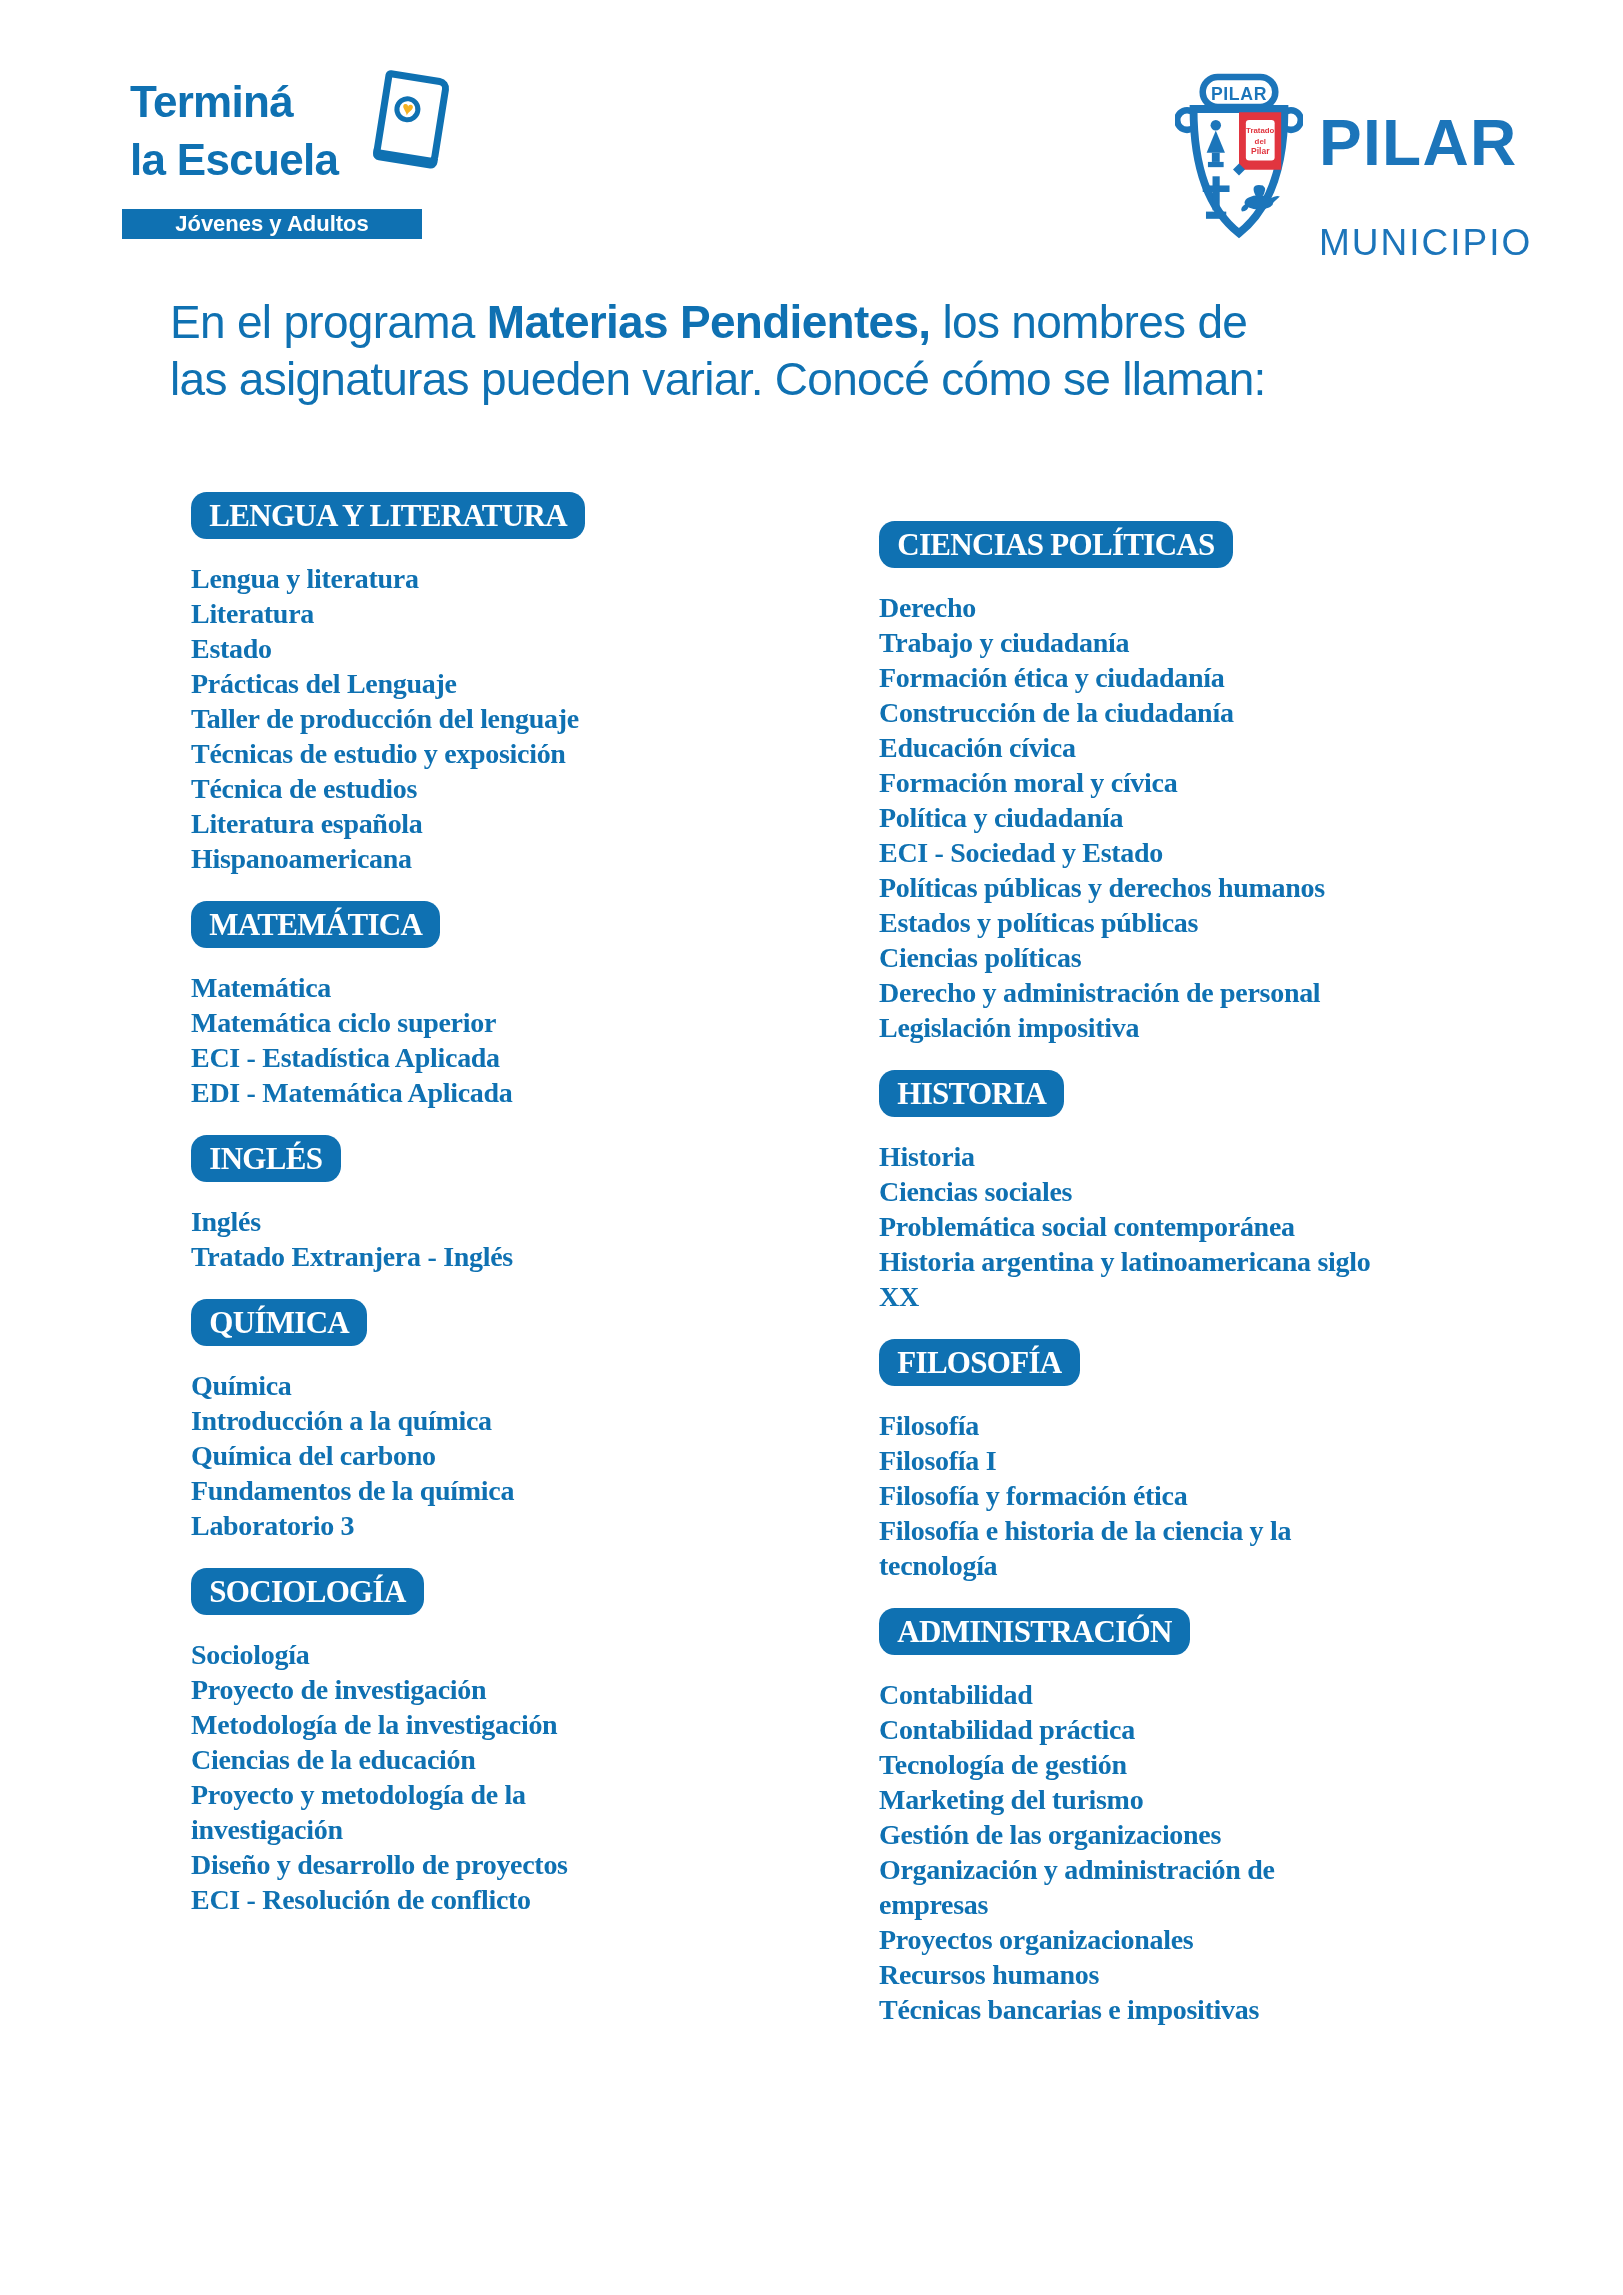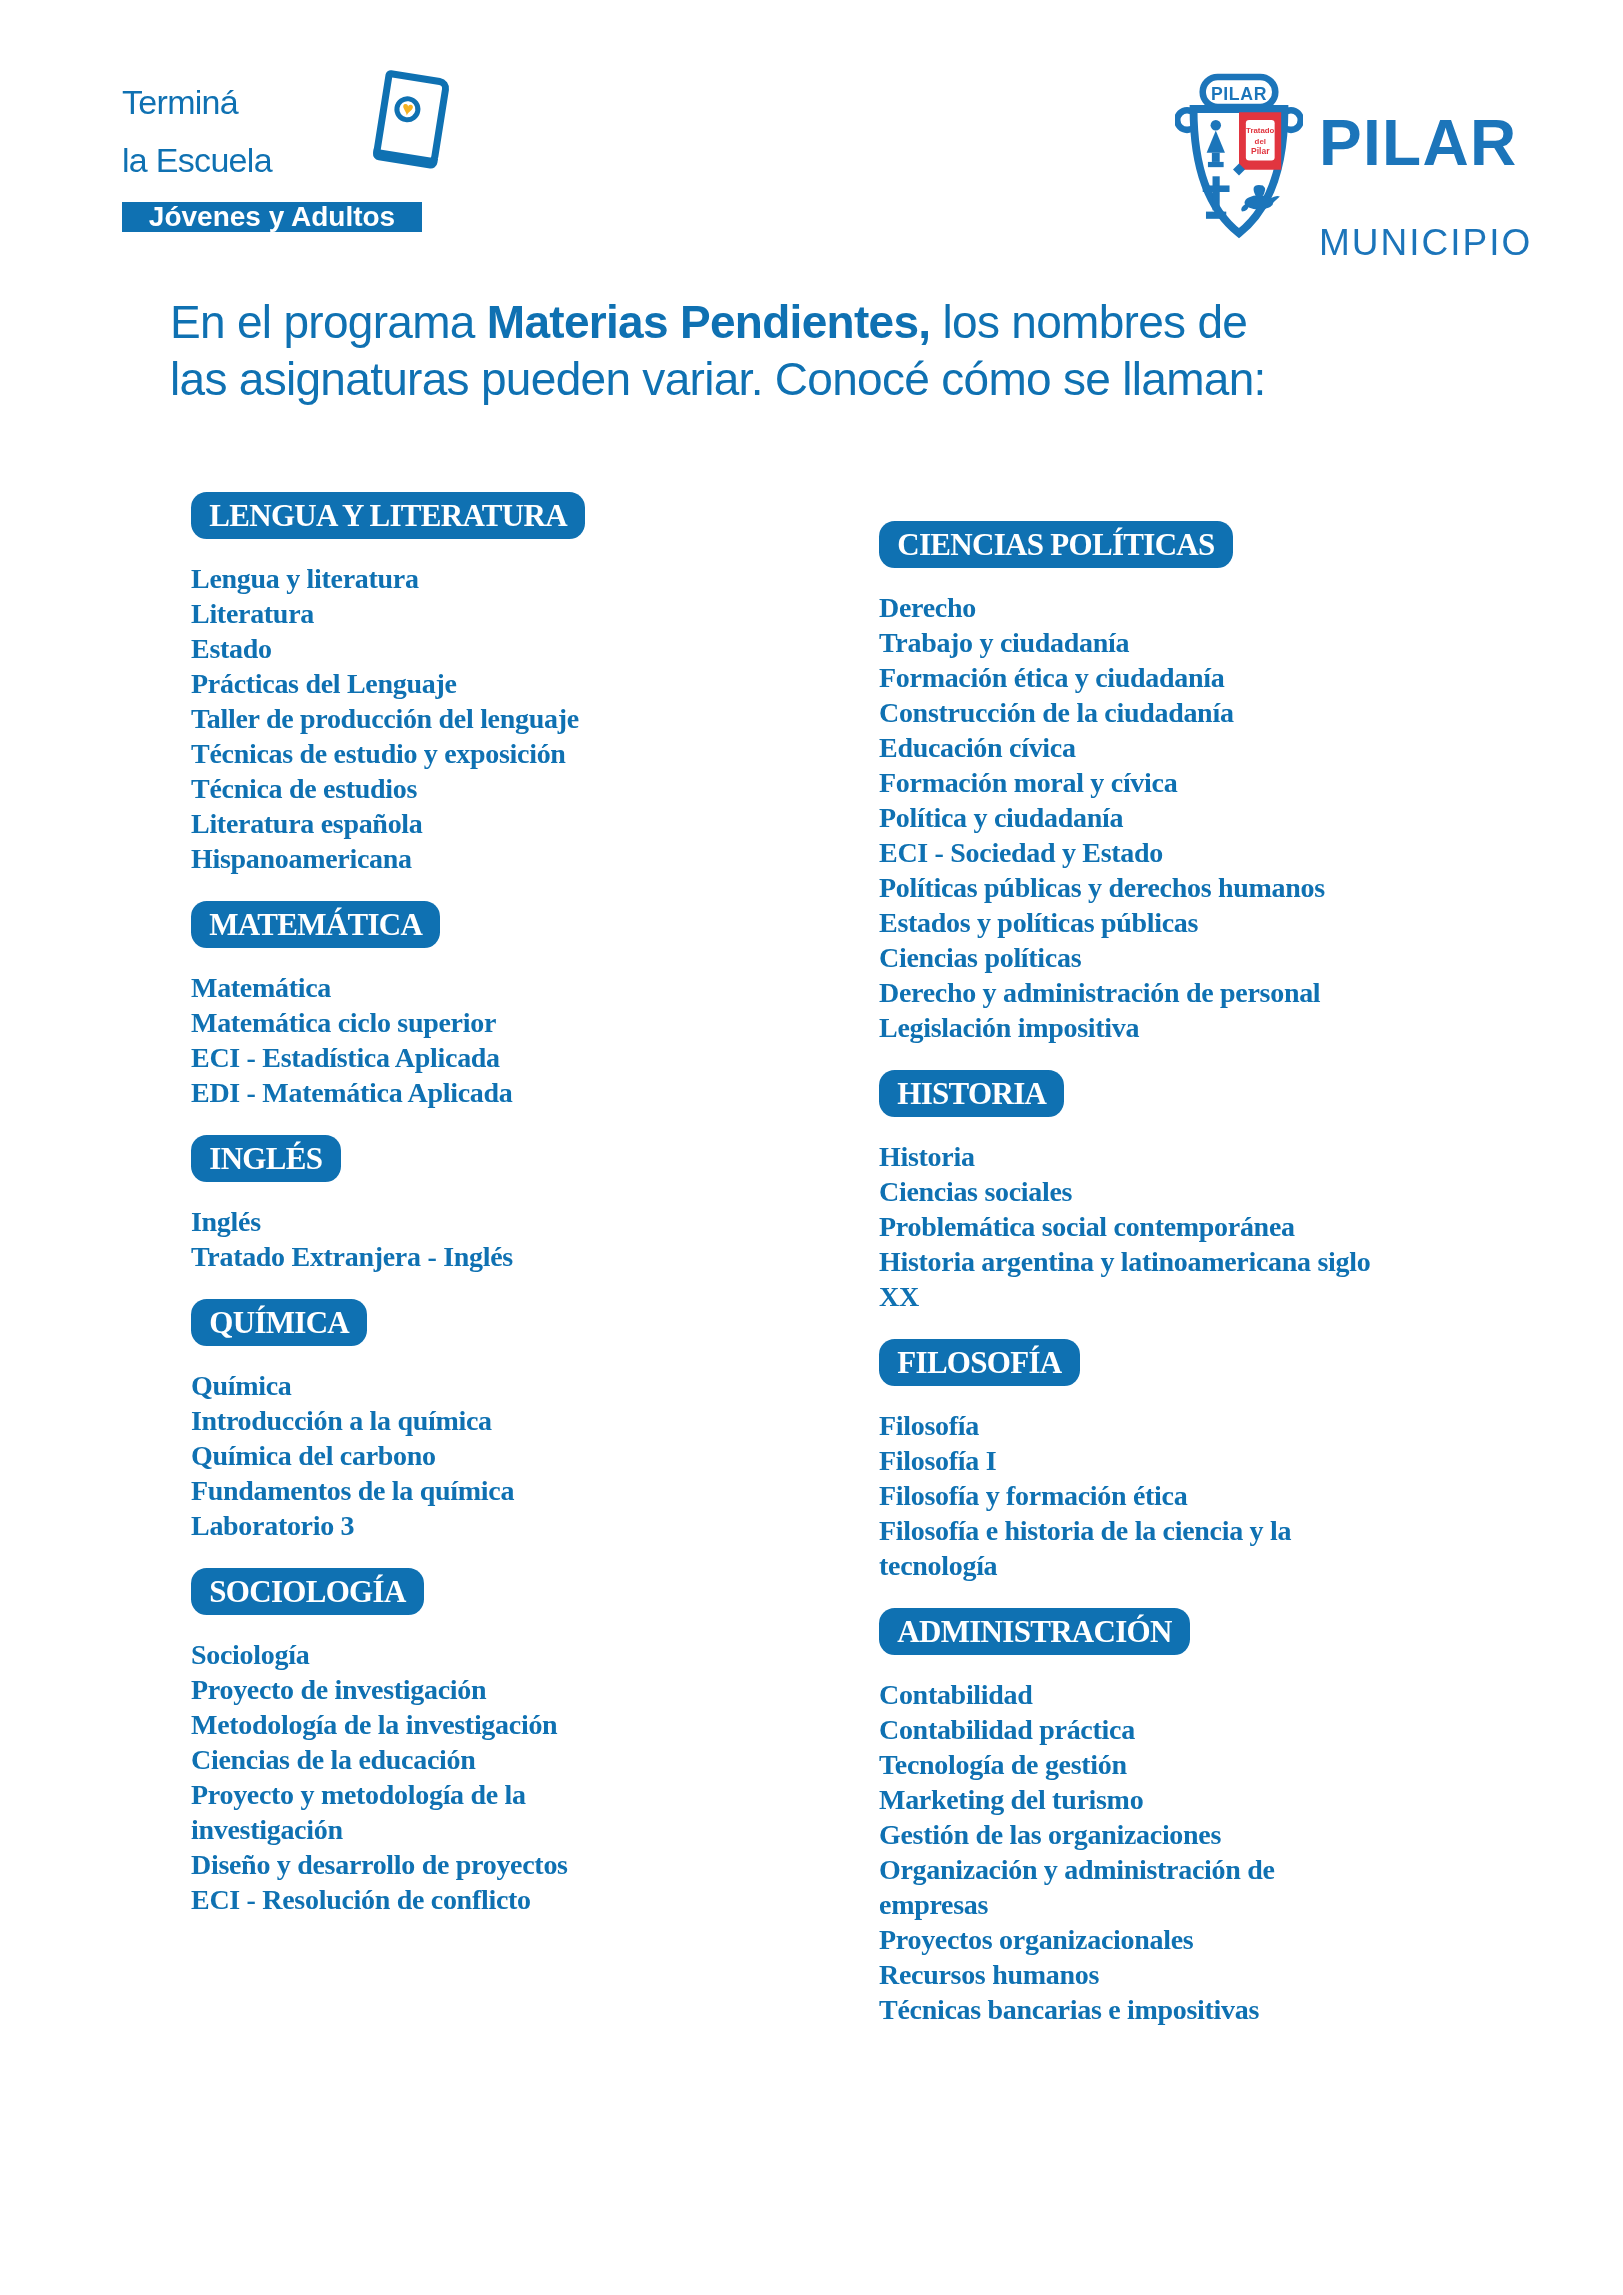--- a/index.html
+++ b/index.html
@@ -8,23 +8,23 @@
     --shield-red:#e1353f;
     --heart-yellow:#f4b223;
   }
   *{margin:0;padding:0;box-sizing:border-box;}
   html,body{width:1623px;height:2295px;background:#ffffff;}
   body{font-family:"Liberation Sans", sans-serif;}
   .page{position:relative;width:1623px;height:2295px;background:#fff;overflow:hidden;}
 
   
   .brand{position:absolute;left:122px;top:73px;}
-  .brand-title{font-size:34px;line-height:58px;font-weight:400;color:var(--accent);letter-spacing:-0.7px;}
-  .brand-bar{margin-top:13px;width:300px;height:30px;line-height:30px;background:var(--accent);
-             color:#fff;text-align:center;font-weight:700;font-size:28px;}
+  .brand-title{font-size:44px;line-height:58px;font-weight:700;color:var(--accent);letter-spacing:-0.7px;margin-left:8px;}
+  .brand-bar{margin-top:20px;width:300px;height:30px;line-height:30px;background:var(--accent);
+             color:#fff;text-align:center;font-weight:700;font-size:22px;}
   .book{position:absolute;left:257px;top:1.3px;width:65px;height:89px;background:#fff;
         border:7.2px solid var(--accent);border-radius:5.2px 10.5px 10.5px 5.2px;transform:rotate(9deg);}
   .book-ring{position:absolute;left:7.2px;top:15.7px;width:26px;height:26px;border:5.9px solid var(--accent);
              border-radius:50%;display:flex;align-items:center;justify-content:center;}
   .book-heart{font-size:19.6px;line-height:19.6px;color:var(--heart-yellow);font-weight:700;}
   .book-base{position:absolute;left:-7.2px;bottom:-8.5px;width:65px;height:10.5px;background:var(--accent);
              border-radius:0 0 6.5px 6.5px;}
 
   
   .muni{position:absolute;left:1175px;top:73px;width:393px;height:170px;}

